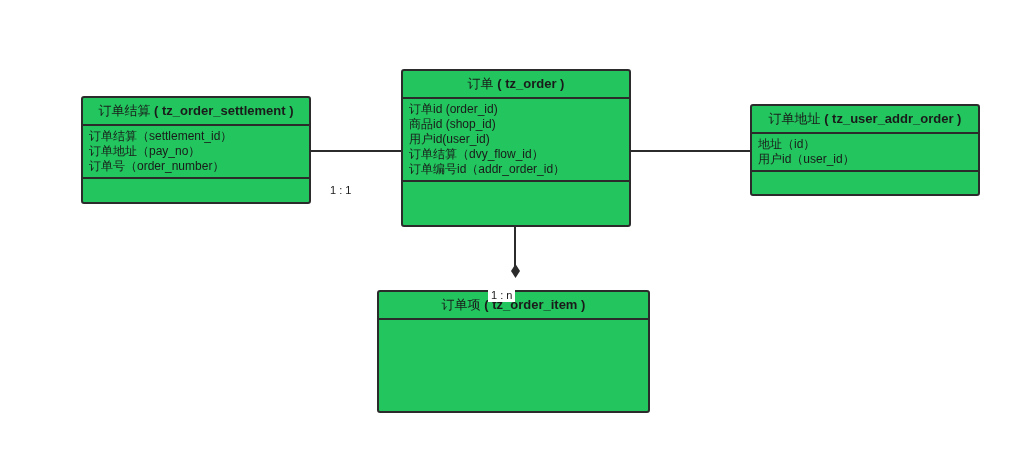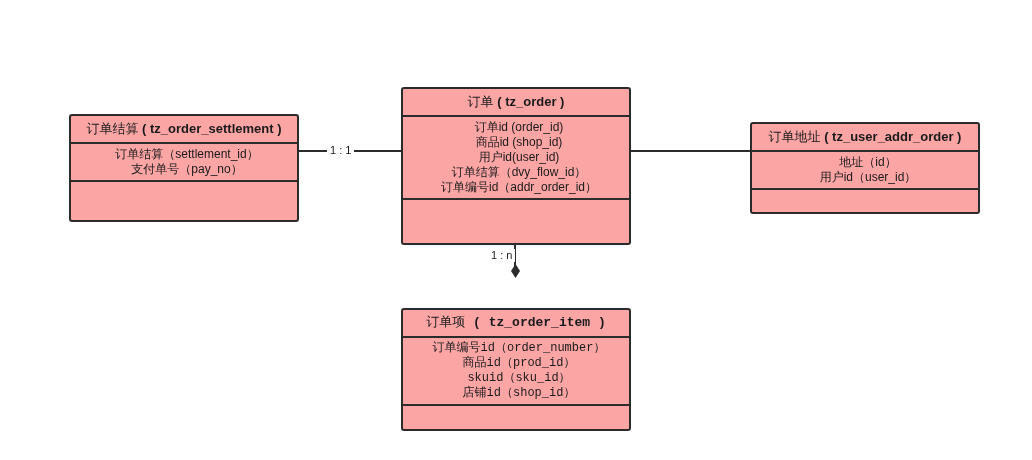--- a/index.html
+++ b/index.html
@@ -13,46 +13,44 @@
     height: 460px;
     background: #ffffff;
     font-family: "Liberation Sans", "DejaVu Sans", sans-serif;
     overflow: hidden;
   }
 
   
   .entity {
     position: absolute;
     box-sizing: border-box;
-    background: #fca5a5;
+    background: #22c55e;
     border: 2px solid #2b2b2b;
     border-radius: 3px;
     z-index: 2;
-    margin-top: 18px;
   }
   .entity-title {
     box-sizing: border-box;
     width: 100%;
     text-align: center;
     font-size: 13px;
     color: #1a1a1a;
     border-bottom: 2px solid #2b2b2b;
     padding: 6px 4px 6px 4px;
     white-space: nowrap;
     line-height: 1.1;
   }
   .entity-title .tname {
     font-weight: bold;
   }
   .attr-list {
     box-sizing: border-box;
     width: 100%;
     padding: 3px 0 3px 6px;
     border-bottom: 2px solid #2b2b2b;
-    text-align: center;
   }
   .attr {
     font-size: 12px;
     color: #1a1a1a;
     line-height: 15px;
     white-space: nowrap;
   }
   .entity-footer {
     box-sizing: border-box;
     width: 100%;
@@ -69,20 +67,21 @@
 
   .edge-label {
     position: absolute;
     font-size: 11px;
     color: #1a1a1a;
     background: #ffffff;
     padding: 0 3px;
     white-space: nowrap;
     z-index: 3;
     line-height: 13px;
+    margin-top: 40px;
   }
 
   .diamond {
     position: absolute;
     width: 9px;
     height: 14px;
     background: #2b2b2b;
     z-index: 3;
     clip-path: polygon(50% 0%, 100% 50%, 50% 100%, 0% 50%);
   }
@@ -97,28 +96,29 @@
   <div class="edge edge-h" style="left:629px; top:150px; width:123px;"></div>
 
   <div class="edge edge-v" style="left:514px; top:226px; height:42px;"></div>
 
   <div class="diamond" style="left:511px; top:264px;"></div>
 
   <div class="edge-label" style="left:327px; top:144px;">1 : 1</div>
 
   <div class="edge-label" style="left:488px; top:249px;">1 : n</div>
 
-  <div class="entity" style="left:69px; top:96px; width:230px; height:108px;">
+  <div class="entity" style="left:81px; top:96px; width:230px; height:108px;">
     <div class="entity-title">
       <span>订单结算</span>
       <span class="tname">( tz_order_settlement )</span>
     </div>
     <div class="attr-list">
       <div class="attr">订单结算（settlement_id）</div>
-      <div class="attr">支付单号（pay_no）</div>
+      <div class="attr">订单地址（pay_no）</div>
+      <div class="attr">订单号（order_number）</div>
     </div>
     <div class="entity-footer"></div>
   </div>
 
   <div class="entity" style="left:401px; top:69px; width:230px; height:158px;">
     <div class="entity-title">
       <span>订单</span>
       <span class="tname">( tz_order )</span>
     </div>
     <div class="attr-list">
@@ -136,27 +136,21 @@
       <span>订单地址</span>
       <span class="tname">( tz_user_addr_order )</span>
     </div>
     <div class="attr-list">
       <div class="attr">地址（id）</div>
       <div class="attr">用户id（user_id）</div>
     </div>
     <div class="entity-footer"></div>
   </div>
 
-  <div class="entity" style="left:401px; top:290px; width:230px; height:123px;font-family:Liberation Mono, monospace;">
+  <div class="entity" style="left:377px; top:290px; width:273px; height:123px;">
     <div class="entity-title">
       <span>订单项</span>
       <span class="tname">( tz_order_item )</span>
-    </div>
-    <div class="attr-list">
-      <div class="attr">订单编号id（order_number）</div>
-      <div class="attr">商品id（prod_id）</div>
-      <div class="attr">skuid（sku_id）</div>
-      <div class="attr">店铺id（shop_id）</div>
     </div>
     <div class="entity-footer"></div>
   </div>
 
 </div>
 
 </body></html>

